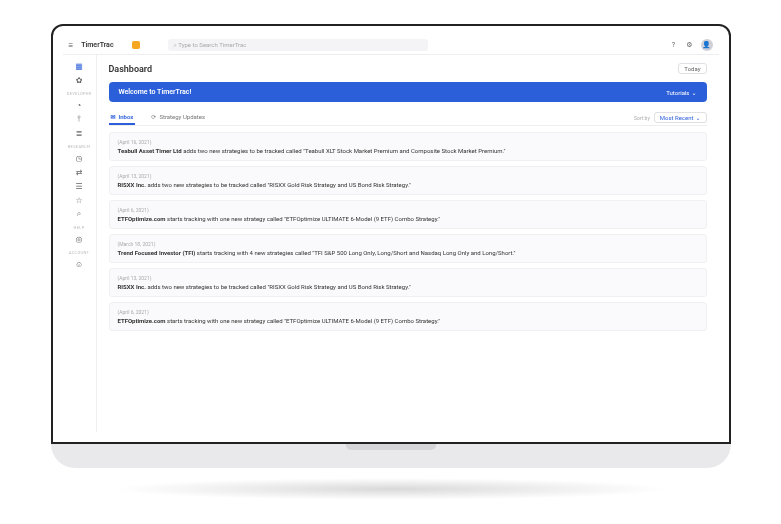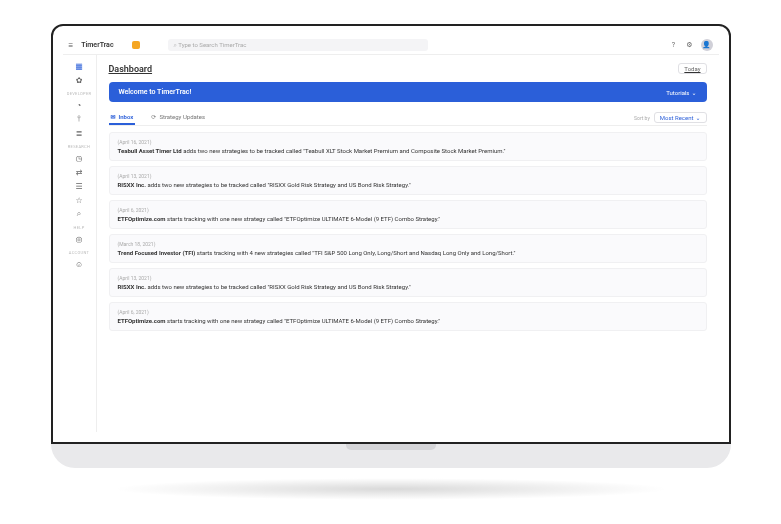--- a/index.html
+++ b/index.html
@@ -14,21 +14,21 @@
     .search { flex:1; max-width:260px; margin-left:20px; background:#f4f4f6; border-radius:3px; padding:2px 6px; color:#aaa; font-size:6px; }
     .topbar-right { margin-left:auto; display:flex; align-items:center; gap:6px; }
     .icon-btn { width:10px; height:10px; border-radius:50%; display:flex; align-items:center; justify-content:center; font-size:7px; color:#666; }
     .avatar { width:12px; height:12px; border-radius:50%; background:#d0d0d8; display:flex; align-items:center; justify-content:center; color:#888; font-size:7px; }
     .body { flex:1; display:flex; overflow:hidden; }
     .sidebar { width:34px; border-right:1px solid #eee; display:flex; flex-direction:column; align-items:center; padding-top:6px; gap:4px; font-size:5px; color:#999; }
     .side-ic { width:10px; height:10px; border-radius:2px; display:flex; align-items:center; justify-content:center; color:#666; font-size:8px; }
     .side-ic.active { color:#2b5fd9; }
     .side-label { font-size:4px; color:#bbb; letter-spacing:0.3px; margin-top:2px; }
     .main { flex:1; padding:8px 12px; overflow:auto; background:#fff; }
-    .main-head { display:flex; align-items:center; justify-content:space-between; margin-bottom:8px;text-decoration:underline; }
+    .main-head { display:flex; align-items:center; justify-content:space-between; margin-bottom:8px; }
     .main-head h1 { font-size:9px; font-weight:600; }
     .today-btn { border:1px solid #e0e0e4; border-radius:3px; padding:1px 5px; font-size:6px; color:#666; background:#fff; }
     .banner { background:#2b5fd9; color:#fff; border-radius:4px; padding:6px 10px; display:flex; justify-content:space-between; align-items:center; margin-bottom:8px; font-size:7px; font-weight:600;gap:10px; }
     .banner-right { font-size:6px; font-weight:400; display:flex; align-items:center; gap:2px; }
     .tabs-row { display:flex; align-items:center; justify-content:space-between; border-bottom:1px solid #eee; margin-bottom:6px; }
     .tabs { display:flex; gap:14px; }
     .tab { display:flex; align-items:center; gap:3px; padding:3px 2px; font-size:6px; color:#777; border-bottom:2px solid transparent; }
     .tab.active { color:#2b5fd9; border-bottom-color:#2b5fd9; font-weight:600; }
     .sort-area { display:flex; align-items:center; gap:4px; font-size:5px; color:#aaa; }
     .sort-btn { border:1px solid #e0e0e4; border-radius:3px; padding:1px 5px; color:#2b5fd9; font-size:6px; background:#fff; display:flex; align-items:center; gap:2px; }

